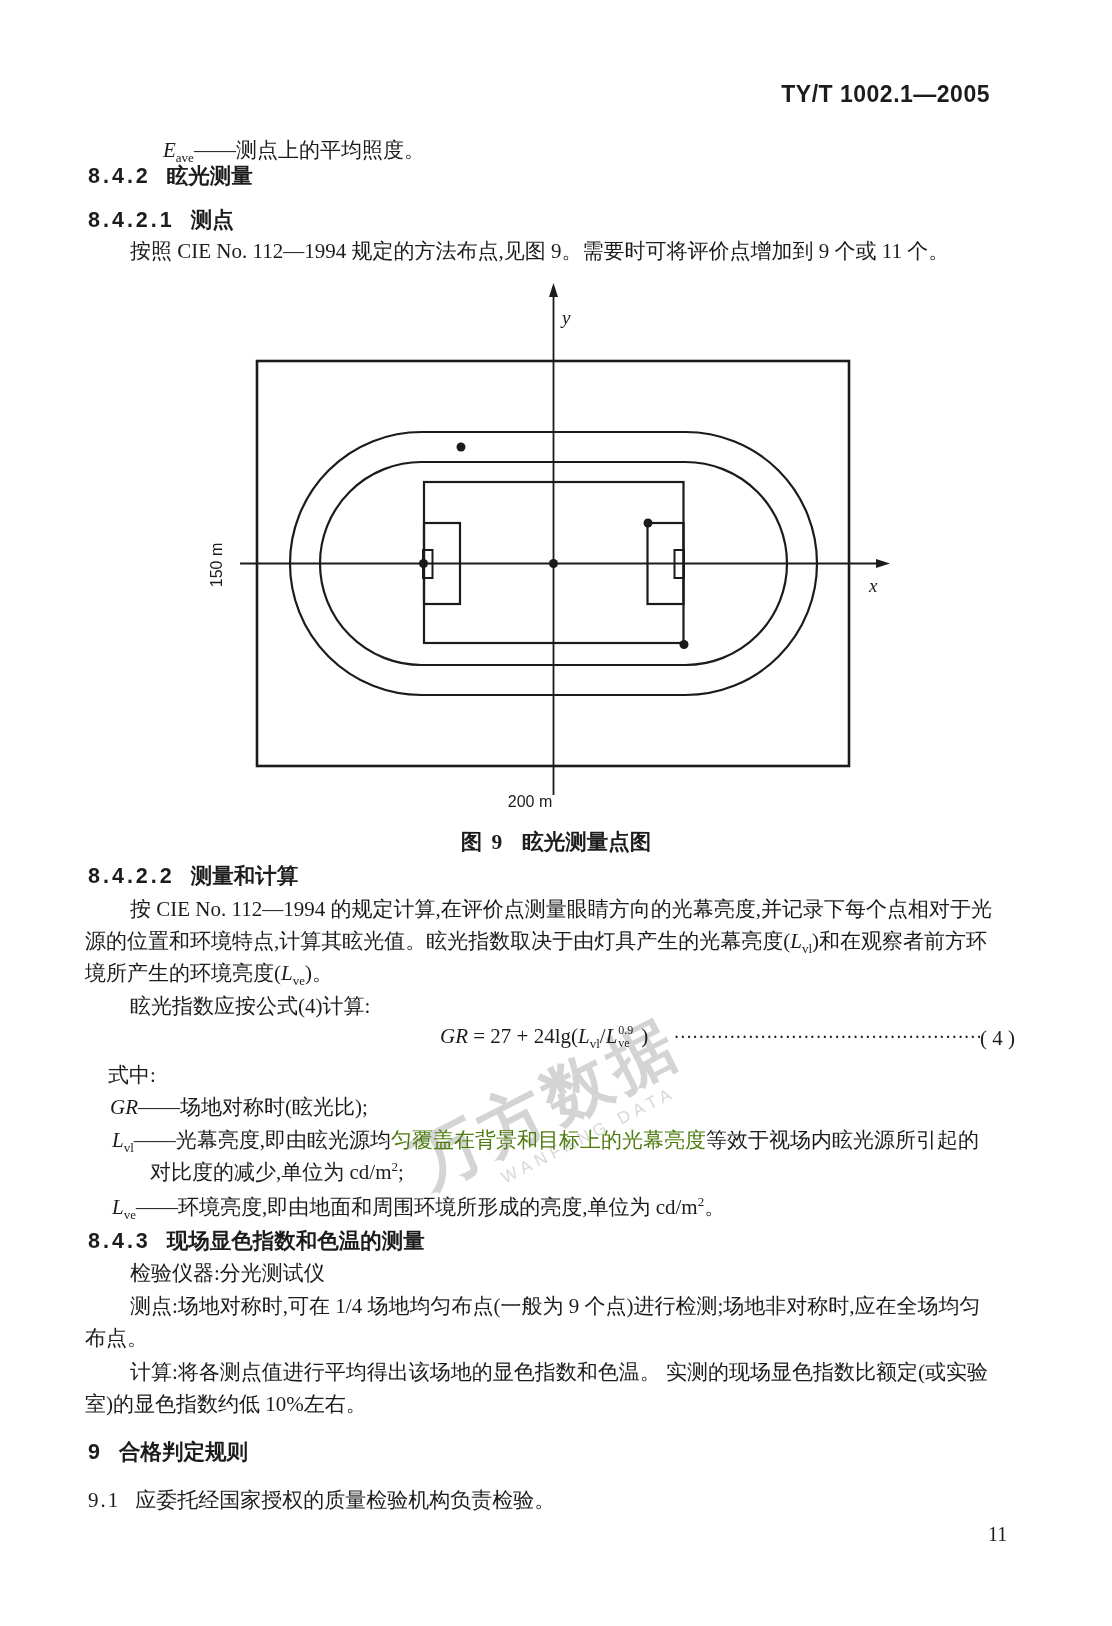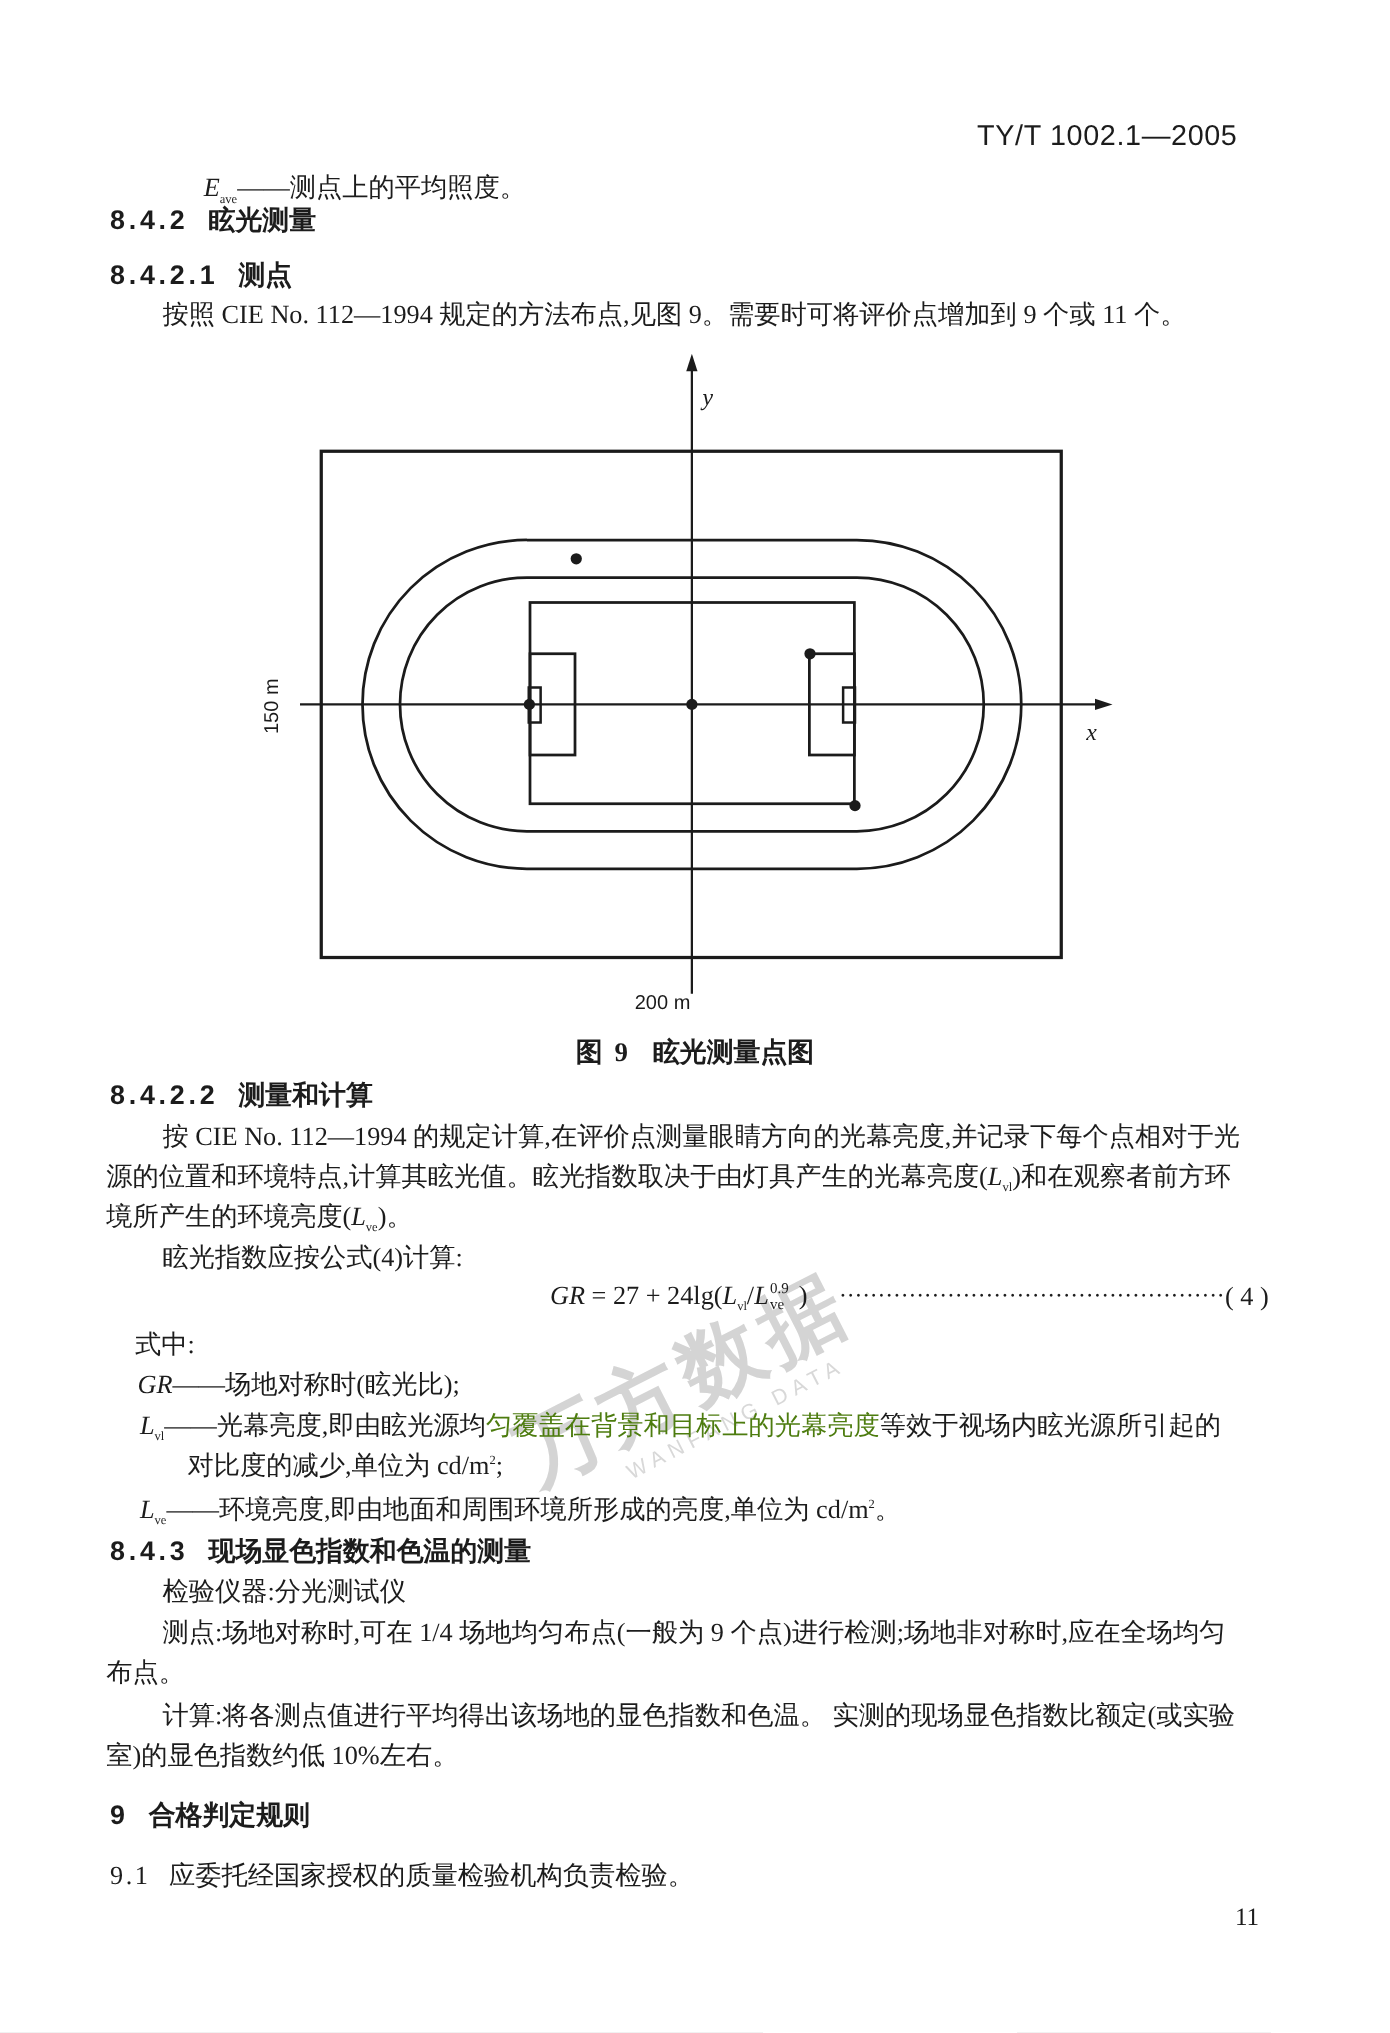--- a/index.html
+++ b/index.html
@@ -19,27 +19,26 @@
     line-height:1.25;
   }
   .bold-head{
     font-family:"Liberation Sans","DejaVu Sans",sans-serif;
     font-weight:bold;
     font-size:21.5px;
   }
   .bold-head .num{letter-spacing:3px;margin-right:16px;}
   .doc-code{
     font-family:"Liberation Sans","DejaVu Sans",sans-serif;
-    font-weight:normal;
+    font-weight:bold;
     font-size:23px;
     letter-spacing:0.5px;
-    margin-top:14px;
   }
   .var{font-style:italic;font-family:"Liberation Serif","DejaVu Serif",serif;}
-  sub,sup{font-size:10px;}
+  sub,sup{font-size:13px;}
   .stack{display:inline-block;position:relative;width:24px;height:24px;vertical-align:-7px;}
   .stack .st-sup{position:absolute;top:-3px;left:1px;font-size:12px;}
   .stack .st-sub{position:absolute;bottom:-1px;left:1px;font-size:12px;}
   .formula-row{
     position:absolute;left:440px;top:1024px;width:575px;
     display:flex;align-items:center;
     font-size:21px;
   }
   .formula-row .leader{
     flex:1;overflow:hidden;white-space:nowrap;

